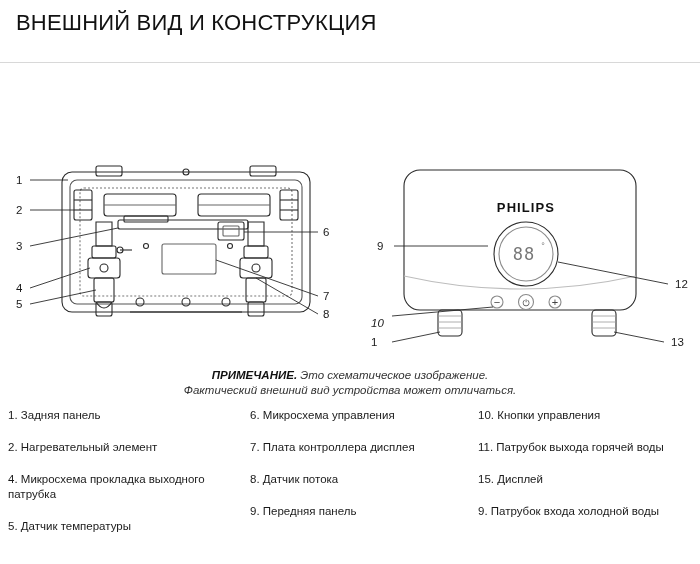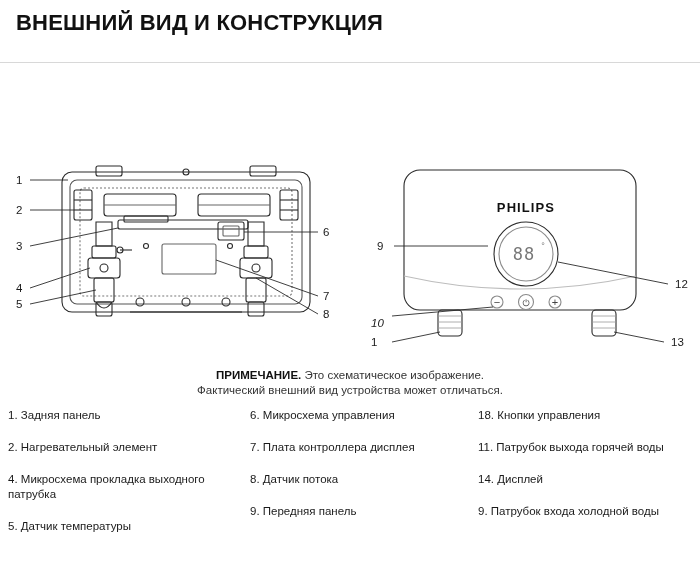--- a/index.html
+++ b/index.html
@@ -18,21 +18,21 @@
   .page {
     position: relative;
     width: 700px;
     height: 564px;
   }
   .page-title {
     position: absolute;
     left: 16px;
     top: 10px;
     font-size: 22px;
-    font-weight: bold;
+    font-weight: normal;
     letter-spacing: 0.2px;
     color: #111111;
   }
   .title-rule {
     position: absolute;
     left: 0;
     top: 62px;
     width: 700px;
     height: 1px;
     background: #d8d8d8;
@@ -59,20 +59,21 @@
   
   .note {
     position: absolute;
     left: 0;
     top: 368px;
     width: 700px;
     text-align: center;
     font-size: 11.5px;
     color: #333333;
     line-height: 15px;
+    font-style: italic;
   }
   .note b {
     font-weight: bold;
     color: #111111;
   }
 
   
   .legend {
     position: absolute;
     left: 8px;
@@ -282,29 +283,29 @@
         <span>Датчик потока</span>
       </div>
       <div class="legend-item">
         <span class="num">9.</span>
         <span>Передняя панель</span>
       </div>
     </div>
 
     <div class="legend-col col3">
       <div class="legend-item">
-        <span class="num">18.</span>
+        <span class="num">10.</span>
         <span>Кнопки управления</span>
       </div>
       <div class="legend-item">
         <span class="num">11.</span>
         <span>Патрубок выхода горячей воды</span>
       </div>
       <div class="legend-item">
-        <span class="num">14.</span>
+        <span class="num">15.</span>
         <span>Дисплей</span>
       </div>
       <div class="legend-item">
         <span class="num">9.</span>
         <span>Патрубок входа холодной воды</span>
       </div>
     </div>
   </div>
 
 </div>

